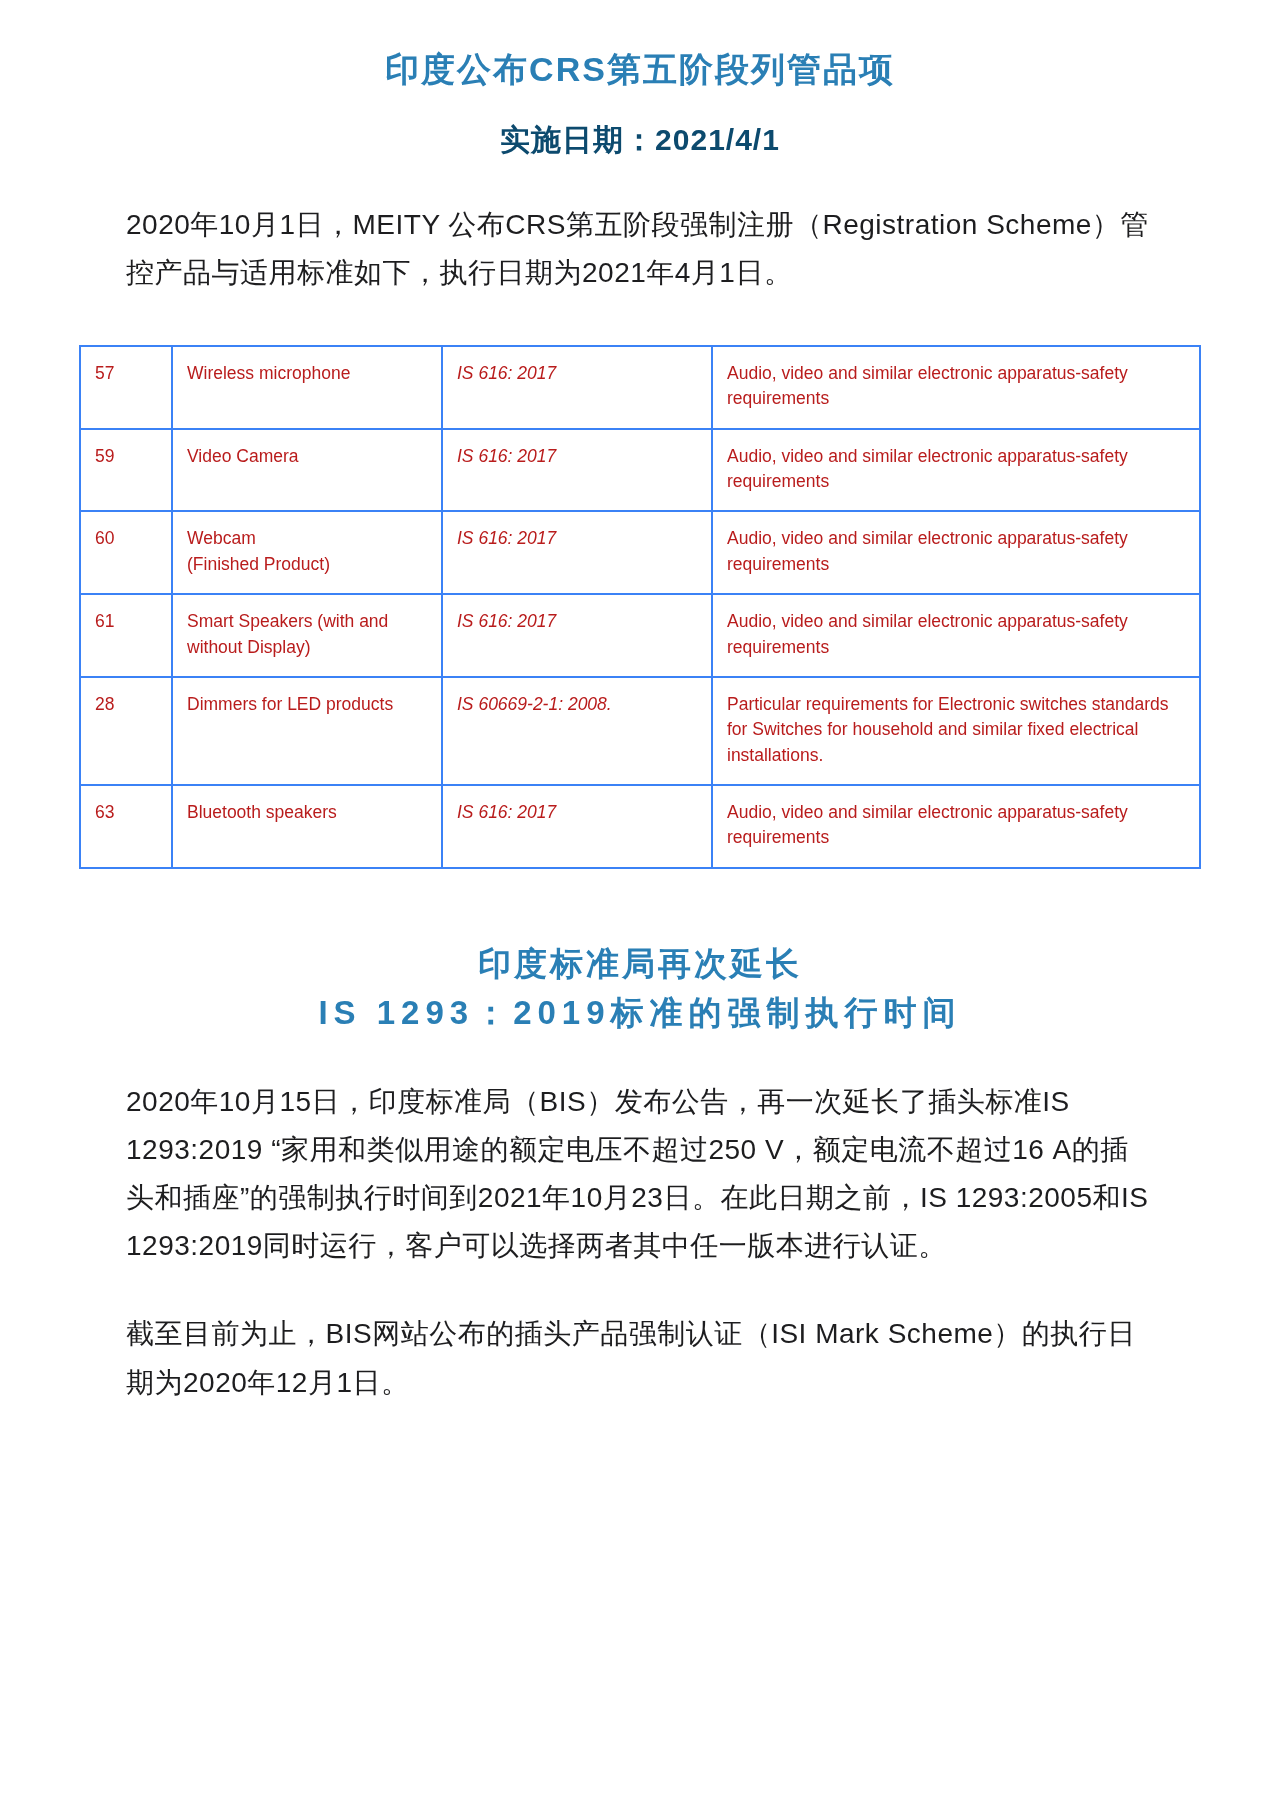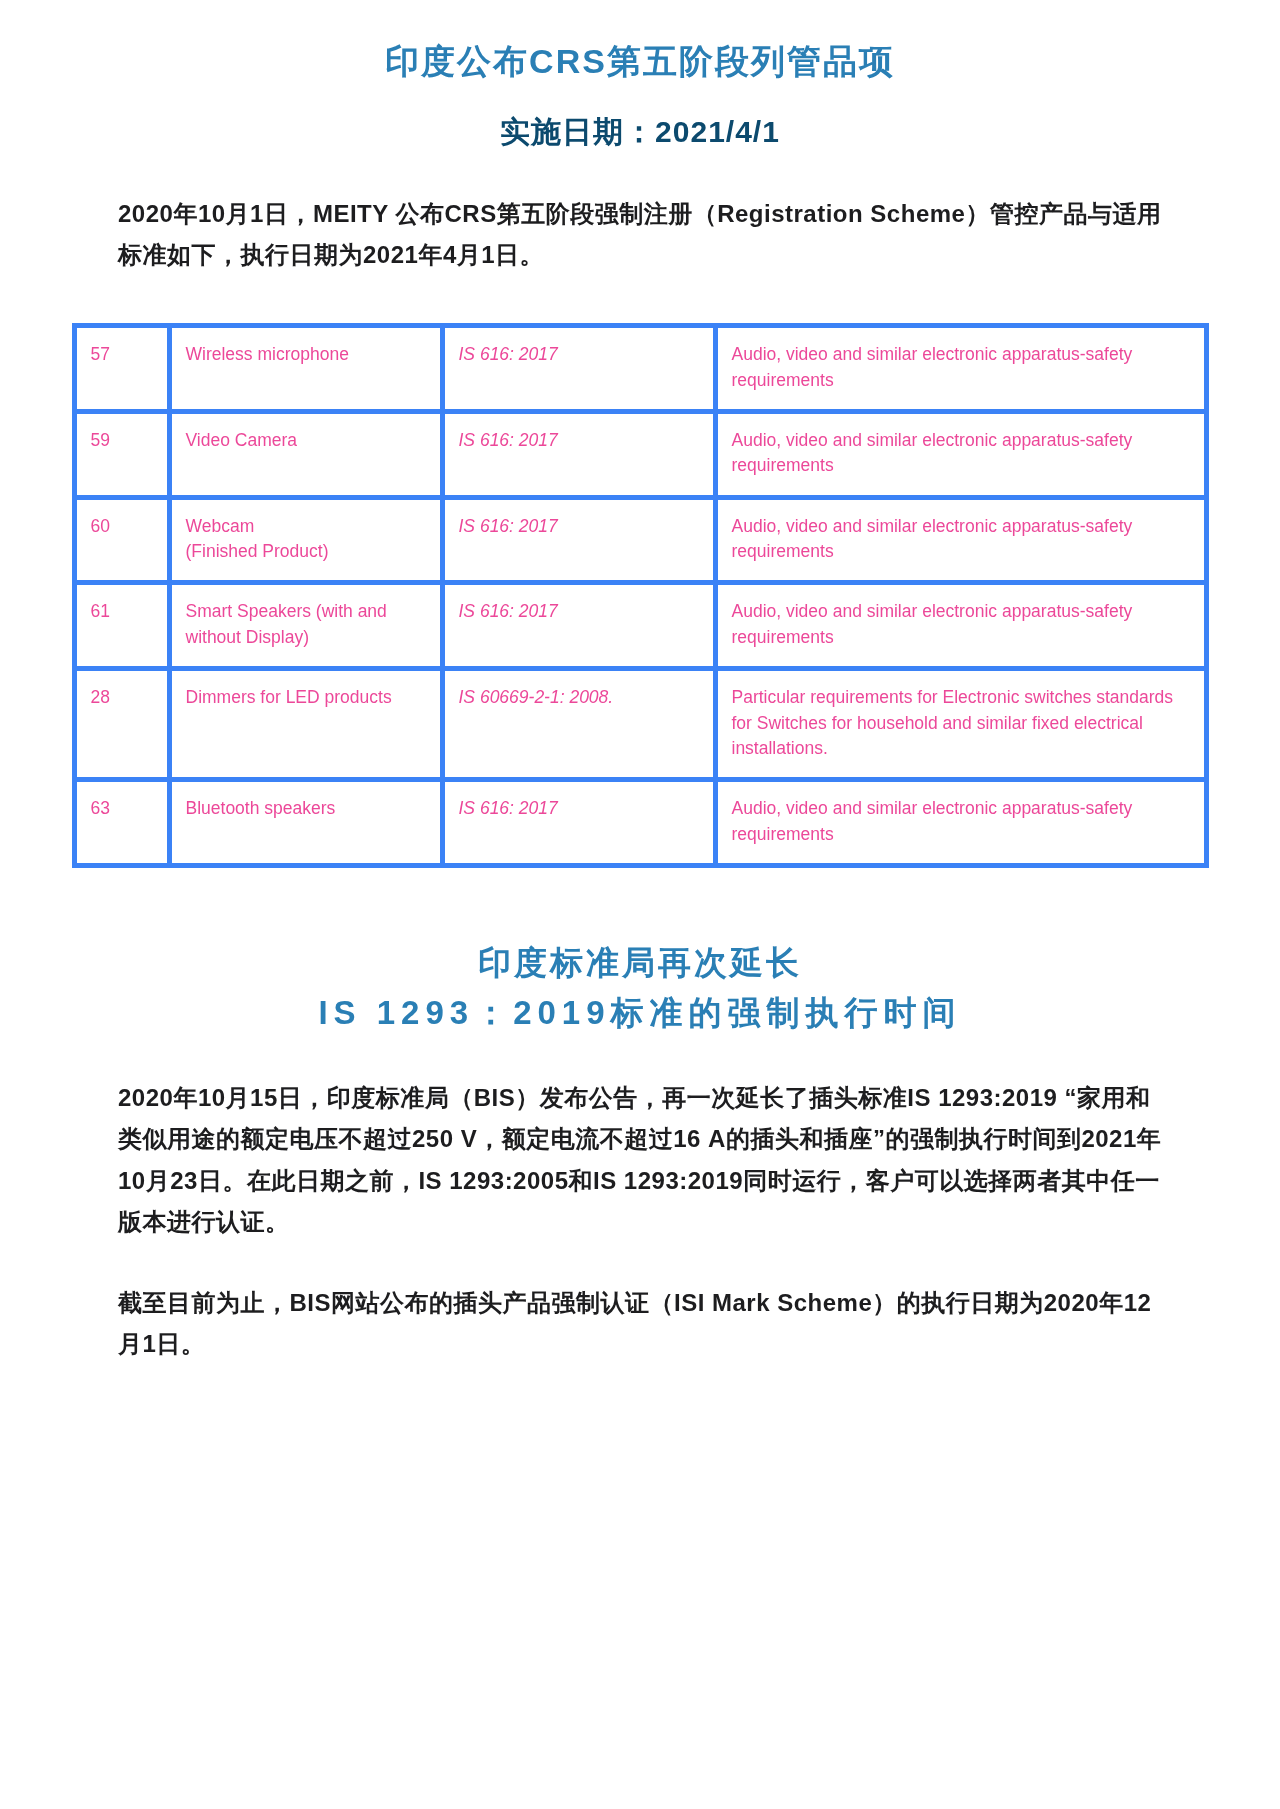--- a/index.html
+++ b/index.html
@@ -11,21 +11,21 @@
     width: 1280px;
     min-height: 1809px;
     font-family: "Liberation Sans", "DejaVu Sans", sans-serif;
     color: #1a1a1a;
     -webkit-font-smoothing: antialiased;
   }
   .page {
     width: 1280px;
     min-height: 1809px;
     box-sizing: border-box;
-    padding: 8px;
+    padding: 16px;
     position: relative;
   }
 
   .section { padding: 0 110px; }
 
   .sec-title {
     text-align: center;
     color: #2a7fb5;
     font-weight: bold;
     letter-spacing: 2px;
@@ -49,47 +49,46 @@
   .sec-date {
     text-align: center;
     color: #0c4a6e;
     font-size: 30px;
     font-weight: bold;
     letter-spacing: 1px;
     margin-top: 26px;
   }
 
   .para {
-    font-size: 24px;
+    font-size: 28px;
     line-height: 1.72;
     color: #1d1d1f;
     margin-top: 40px;
     letter-spacing: 0.5px;
-    font-weight: bold;
   }
 
   
   .tbl-wrap {
     margin: 48px 0 0 0;
     display: flex;
     justify-content: center;
   }
   table.crs {
     border-collapse: collapse;
     width: 1000px;
     table-layout: fixed;
     background: #fff;
   }
   table.crs td {
-    border: 5px solid #3b82f6;
+    border: 2px solid #3b82f6;
     vertical-align: top;
     padding: 14px 14px 16px 14px;
     font-size: 17.5px;
     line-height: 1.45;
-    color: #ec4899;
+    color: #b91c1c;
     font-family: "Liberation Sans", "DejaVu Sans", sans-serif;
   }
   table.crs td.c-no { width: 62px; }
   table.crs td.c-prod { width: 240px; }
   table.crs td.c-std { width: 240px; font-style: italic; }
   table.crs td.c-desc { width: 458px; }
 
   .spacer-lg { height: 70px; }
   .spacer-md { height: 44px; }
 

